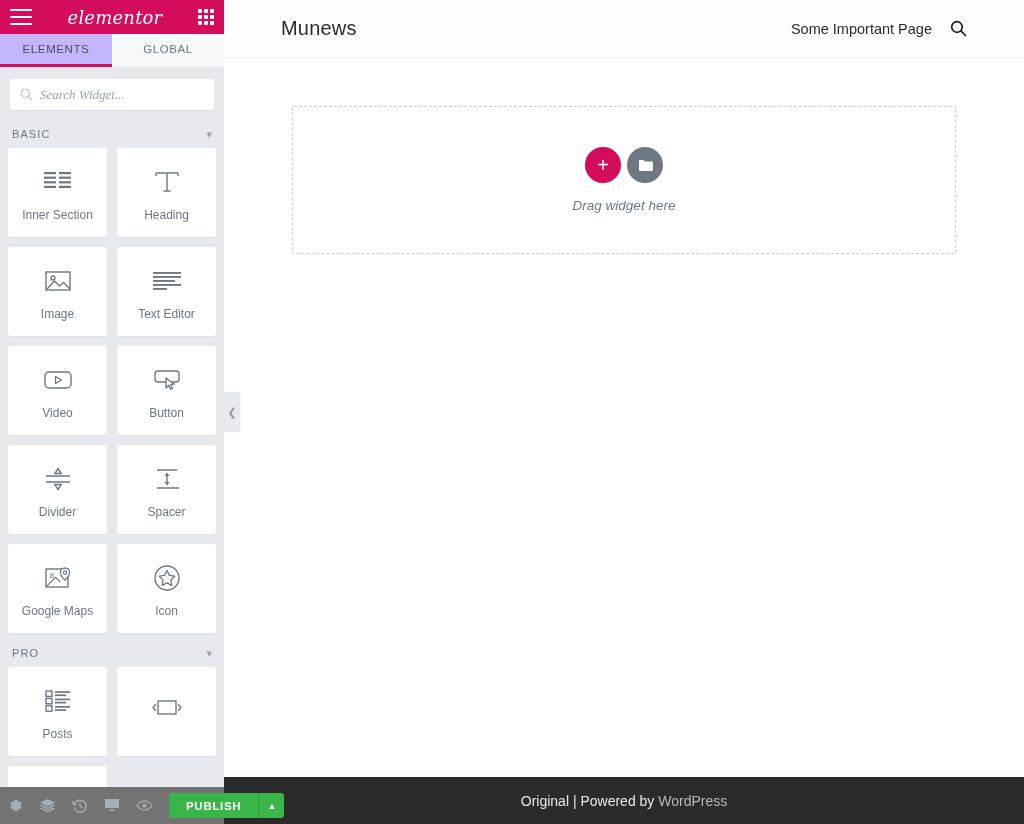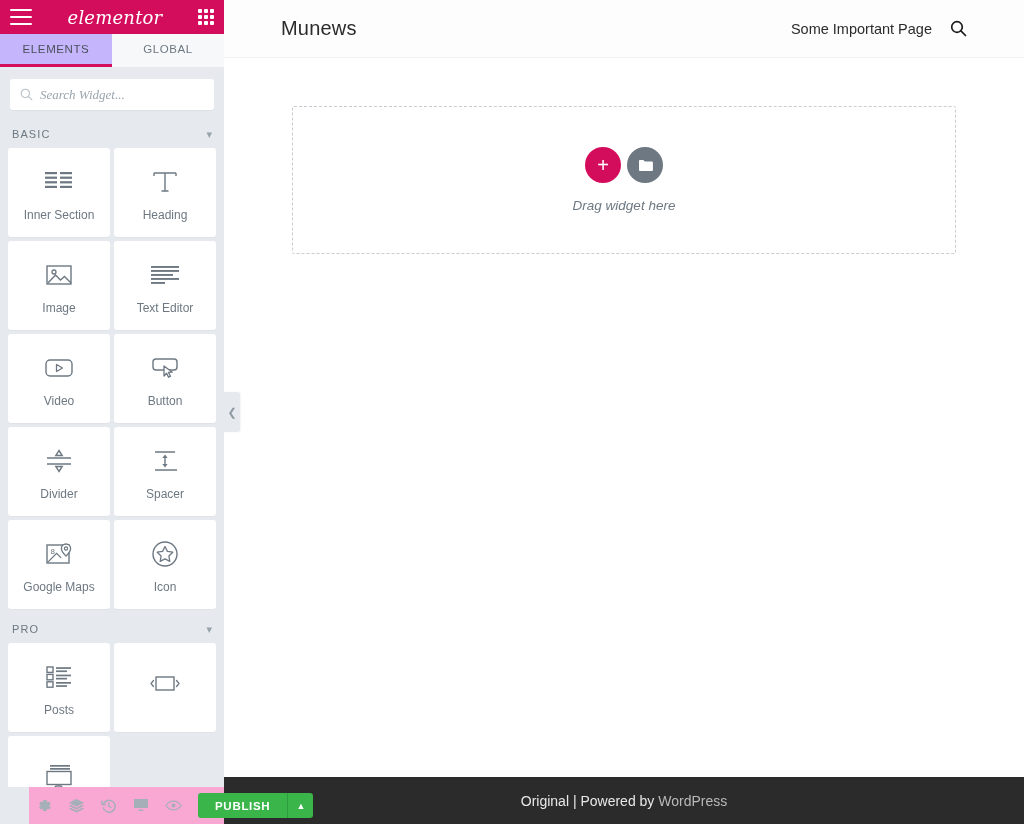--- a/index.html
+++ b/index.html
@@ -73,36 +73,36 @@
   
   .cat-head {
     display: flex; align-items: center; justify-content: space-between;
     padding: 10px 12px 8px; cursor: pointer; user-select: none; gap: 21px;
   }
   .cat-head .title { font-size: 11px; letter-spacing: 1.1px; color: #6d7882; }
   .chev { color: #99a3ab; font-size: 11px; line-height: 1; }
 
   
   .wgrid {
-    display: grid; grid-template-columns: 1fr 1fr; gap: 4px;
+    display: grid; grid-template-columns: 1fr 1fr; gap: 10px;
     padding: 0 8px 4px;
   }
   .wcard {
     background: #fff; border-radius: 3px; height: 89px;
     display: flex; flex-direction: column; align-items: center; justify-content: center;
     cursor: grab; user-select: none;
     box-shadow: 0 1px 1px rgba(0,0,0,.03);
   }
   .wcard .wicon { height: 38px; display: flex; align-items: center; justify-content: center; color: #6d7882; }
   .wcard .wlabel { font-size: 12px; color: #6d7882; margin-top: 7px; }
 
   
   .panel-footer {
-    height: 37px; background: #f9a8d4; flex: 0 0 auto;
-    display: flex; align-items: center; padding: 0 8px; gap: 16px; margin-left: 29px;
+    height: 37px; background: #737373; flex: 0 0 auto;
+    display: flex; align-items: center; padding: 0 8px; gap: 16px;
   }
   .foot-btn {
     width: 30px; height: 37px; display: flex; align-items: center; justify-content: center;
     color: #a4afb7; cursor: pointer;
   }
   .publish-group { margin-left: auto; display: flex; align-items: stretch; height: 25px; }
   .publish-btn {
     background: #39b54a; color: #fff; font-size: 11.5px; font-weight: bold;
     letter-spacing: .7px; border: 0; padding: 0 17px; cursor: pointer;
     border-radius: 3px 0 0 3px; font-family: "Liberation Sans", sans-serif;

